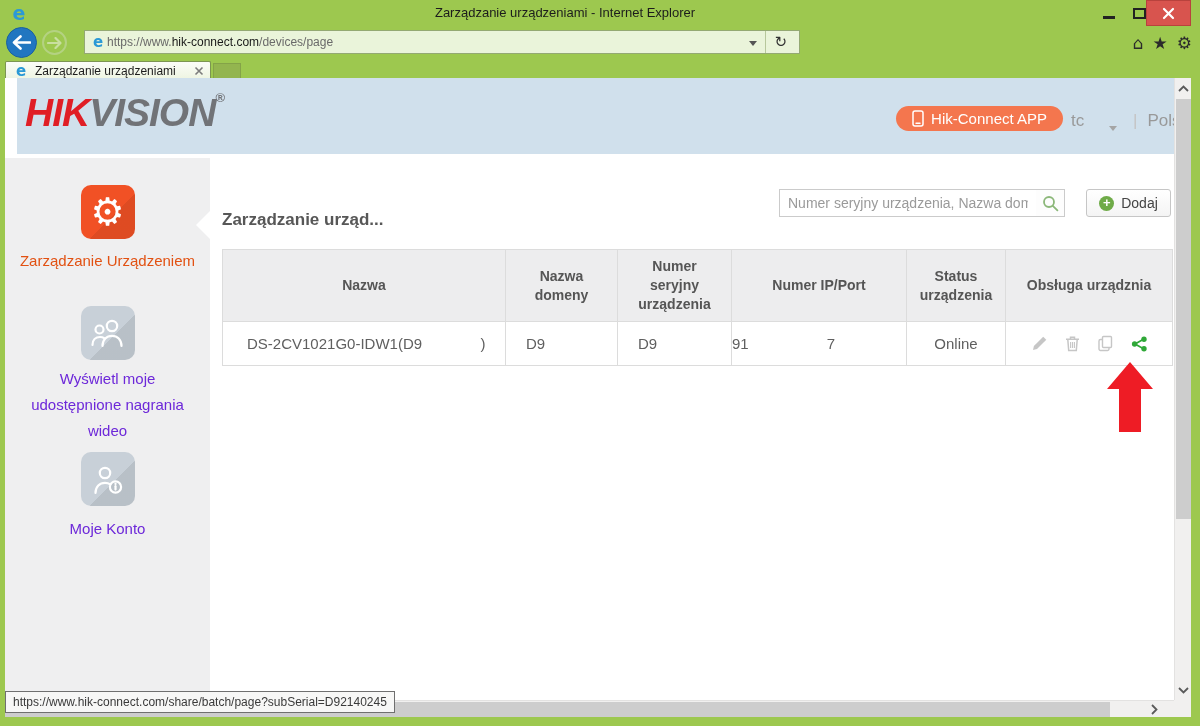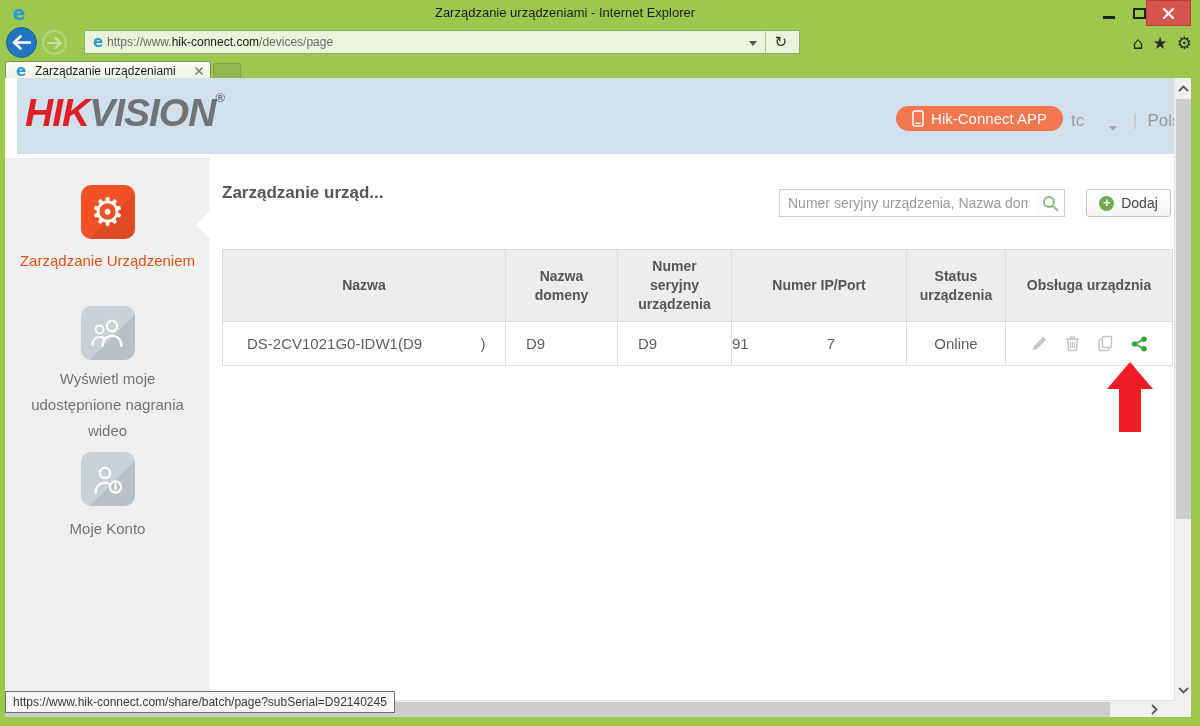--- a/index.html
+++ b/index.html
@@ -91,34 +91,34 @@
   .account .divider { color:#c4c4c4; margin-right:10px; }
   
   .sidebar { position:absolute; left:0; top:80px; width:205px; height:559px; background:#efeff0; text-align:center; }
   .tile {
     width:54px; height:54px; border-radius:10px; margin:0 auto; display:flex; align-items:center; justify-content:center;
     background-image:linear-gradient(135deg, rgba(0,0,0,0) 58%, rgba(0,0,0,0.08) 58%);
   }
   .tile-orange { background-color:#f15125; }
   .tile-gray { background-color:#c8d0d8; }
   .tile .gear-glyph { font-family:"DejaVu Sans",sans-serif; font-size:38px; color:#fff; line-height:1; }
-  .side-label { font-size:15px; color:#737373; line-height:26px; }
+  .side-label { font-size:15px; color:#6d28d9; line-height:26px; }
   .side-label.active { color:#e25112; }
   .item-1 .tile { margin-top:27px; }
   .item-1 .side-label { margin-top:9px; }
   .item-2 .tile { margin-top:32px; }
   .item-2 .side-label { margin-top:6px; width:180px; margin-left:auto; margin-right:auto; }
   .item-3 .tile { margin-top:8px; }
   .item-3 .side-label { margin-top:10px; }
   .active-notch {
     position:absolute; left:191px; top:133px; width:0; height:0;
     border-top:14px solid transparent; border-bottom:14px solid transparent; border-right:14px solid #fff;
   }
   
-  .page-title { position:absolute; left:217px; top:105px; font-size:17px; font-weight:bold; color:#575757; }
+  .page-title { position:absolute; left:217px; top:132px; font-size:17px; font-weight:bold; color:#575757; }
   .dev-search { position:absolute; left:774px; top:111px; width:258px; height:28px; border:1px solid #cbcbcb; display:flex; }
   .dev-search input {
     width:100%; border:none; outline:none; background:#fff; padding:0 8px;
     font-family:"Liberation Sans",sans-serif; font-size:14px; color:#555;
   }
   .dev-search input::placeholder { color:#9a9a9a; opacity:1; }
   .dev-search-btn {
     position:absolute; left:1031px; top:111px; width:29px; height:28px; border:1px solid #cbcbcb; border-left:none;
     background:#fdfdfd; display:flex; align-items:center; justify-content:center;
   }

